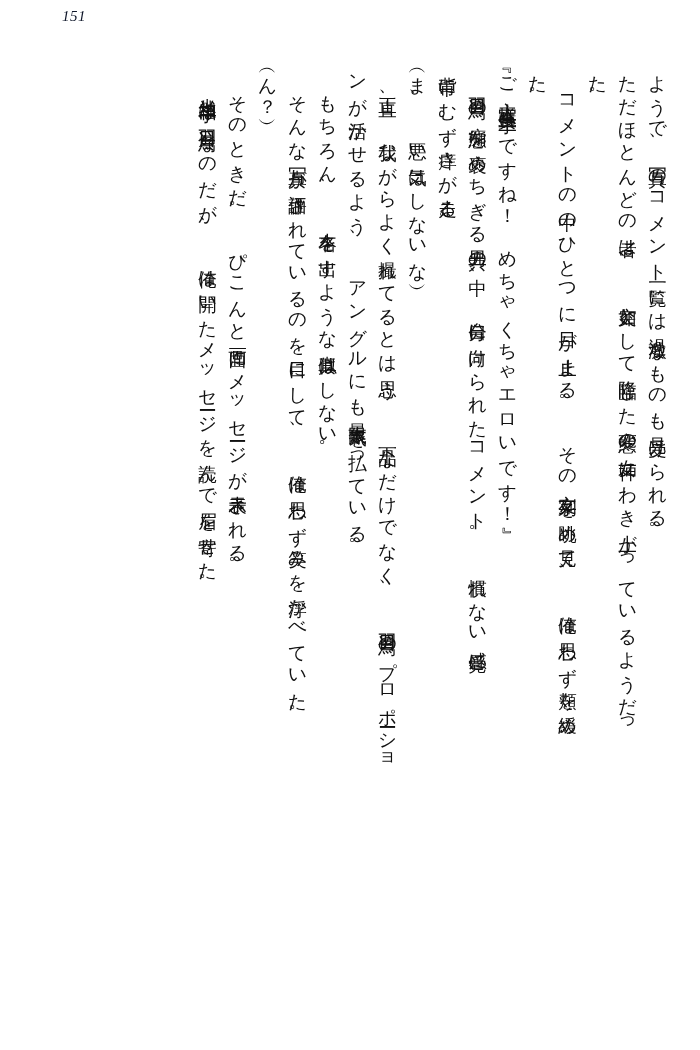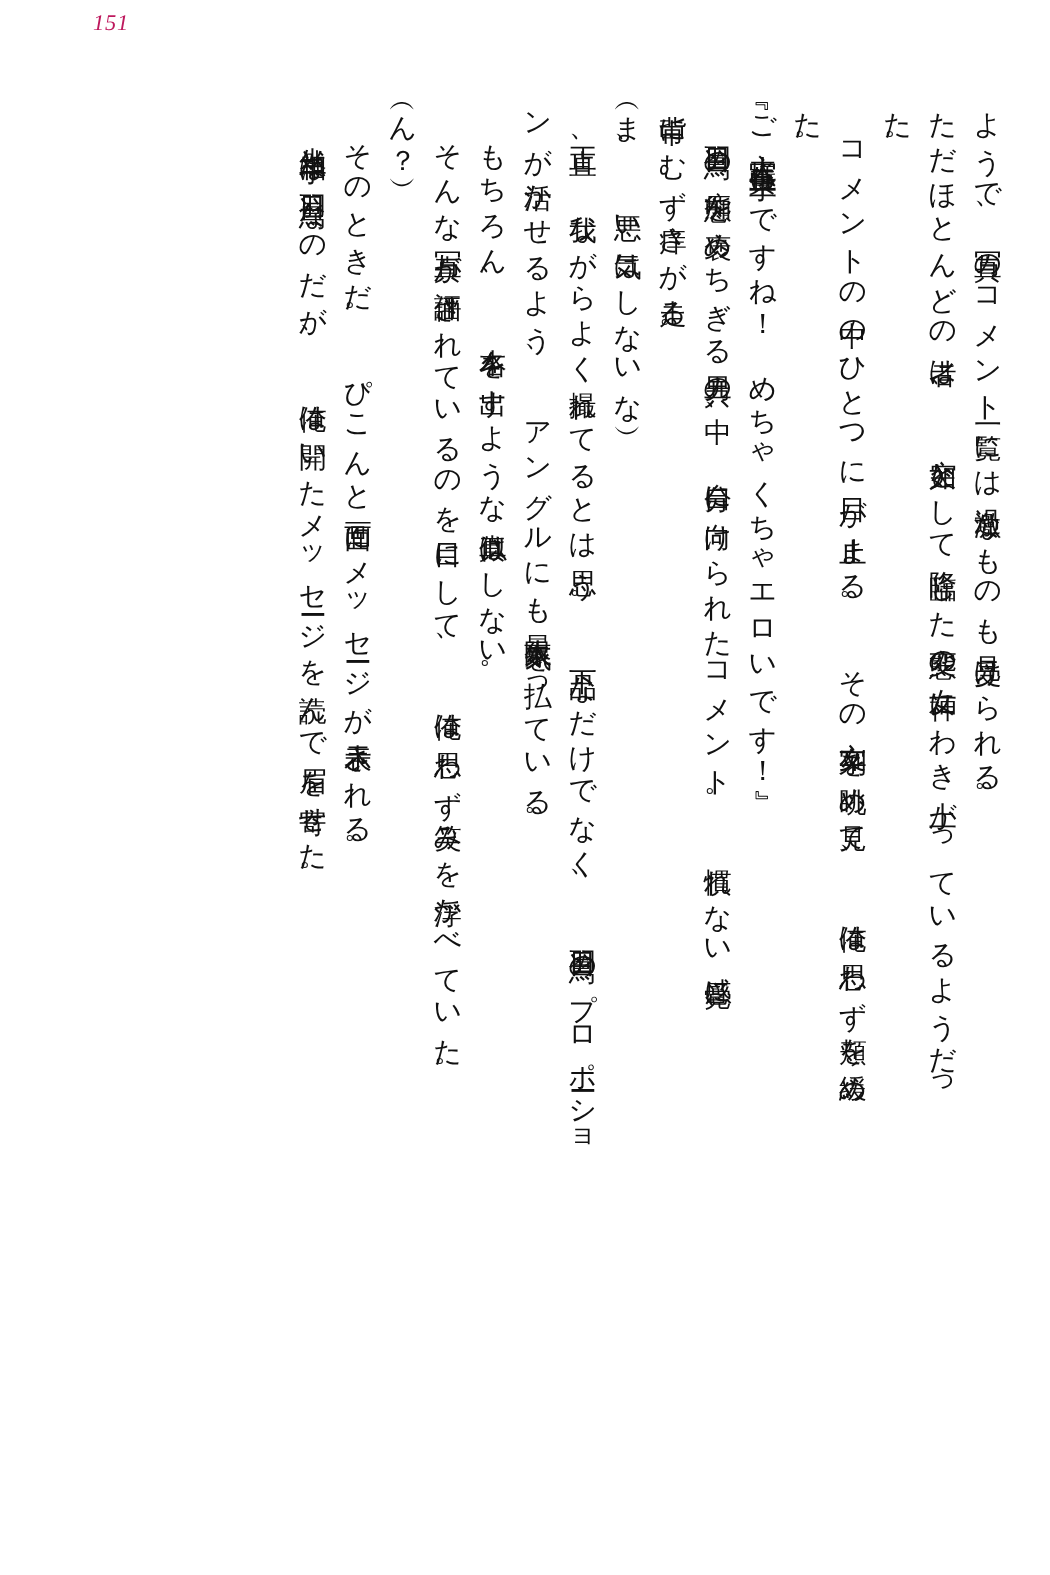--- a/index.html
+++ b/index.html
@@ -24,21 +24,21 @@
   }
 
   
   .page-number {
     position: absolute;
     top: 8px;
     left: 62px;
     font-family: "Liberation Serif", "DejaVu Serif", serif;
     font-style: italic;
     font-size: 15px;
-    color: #be185d;
+    color: #0f172a;
     letter-spacing: 0.5px;
   }
 
   
   .vtext {
     position: absolute;
     top: 62px;
     left: 34px;
     width: 632px;
     height: 930px;

